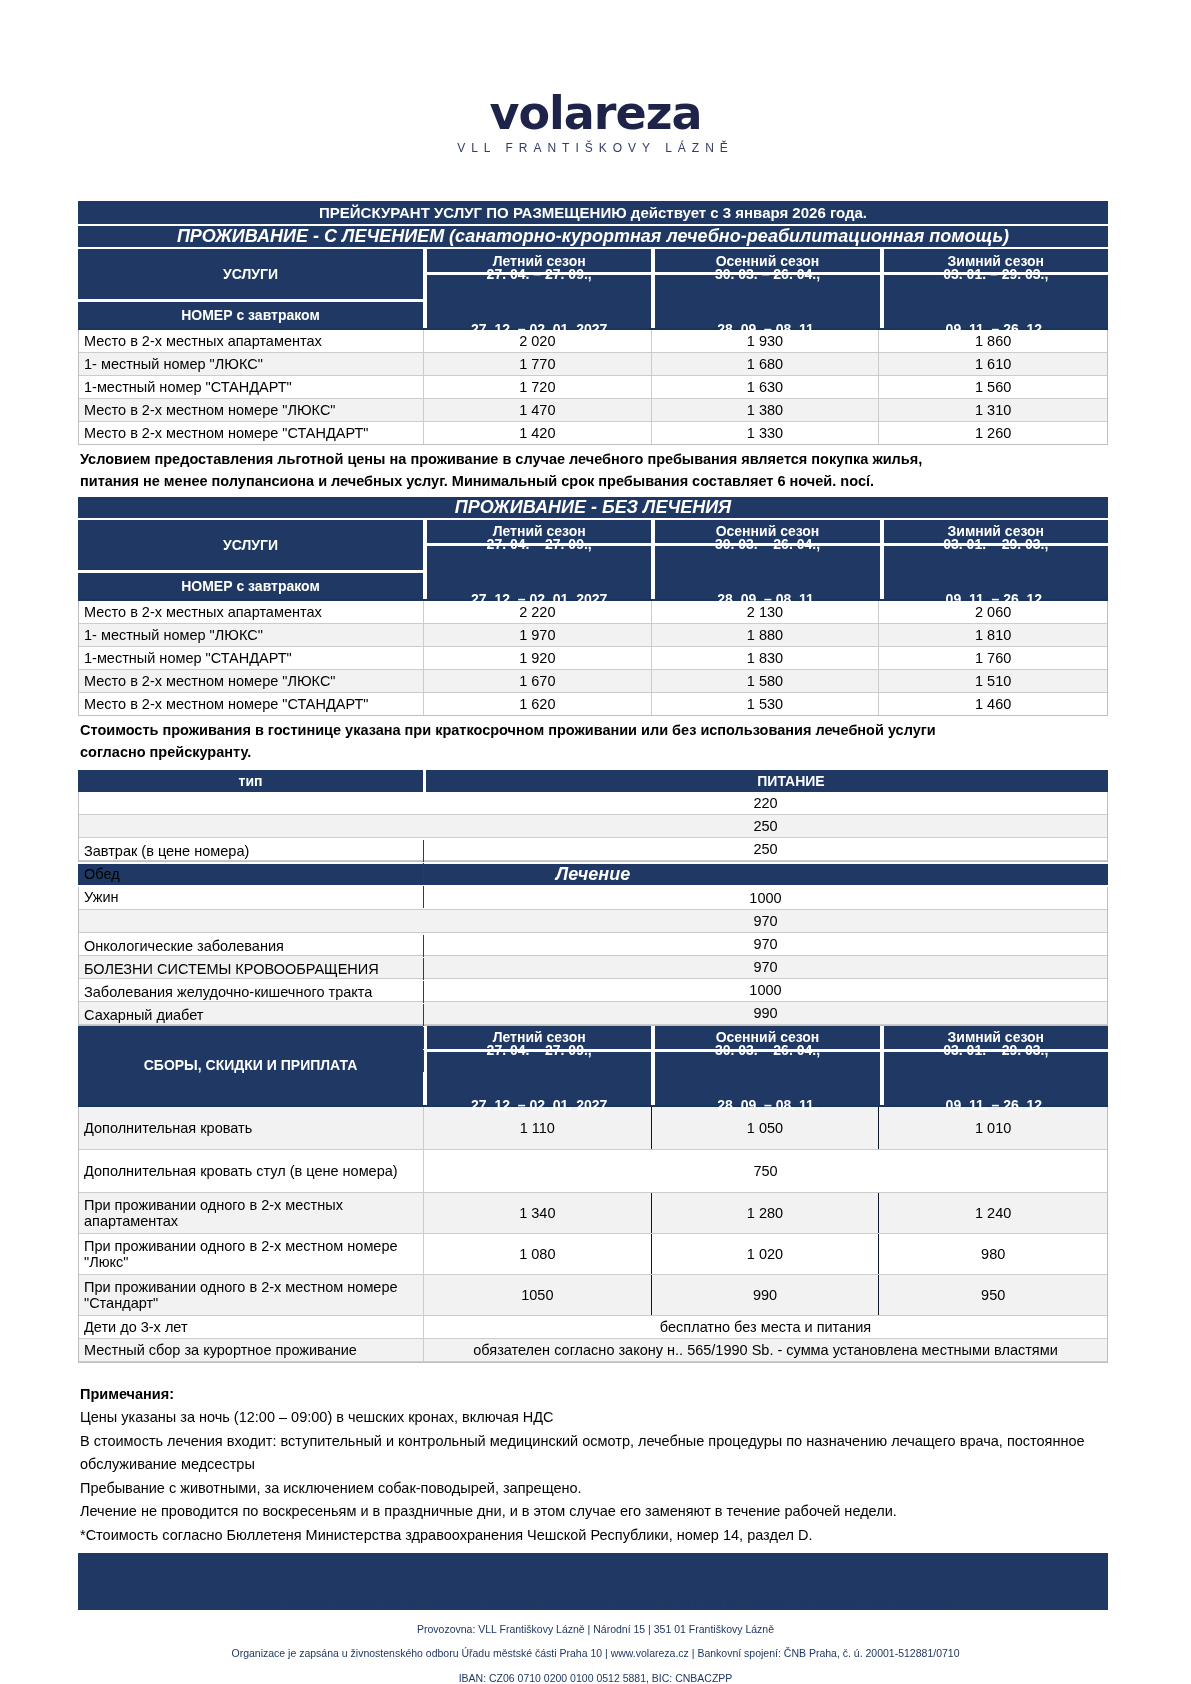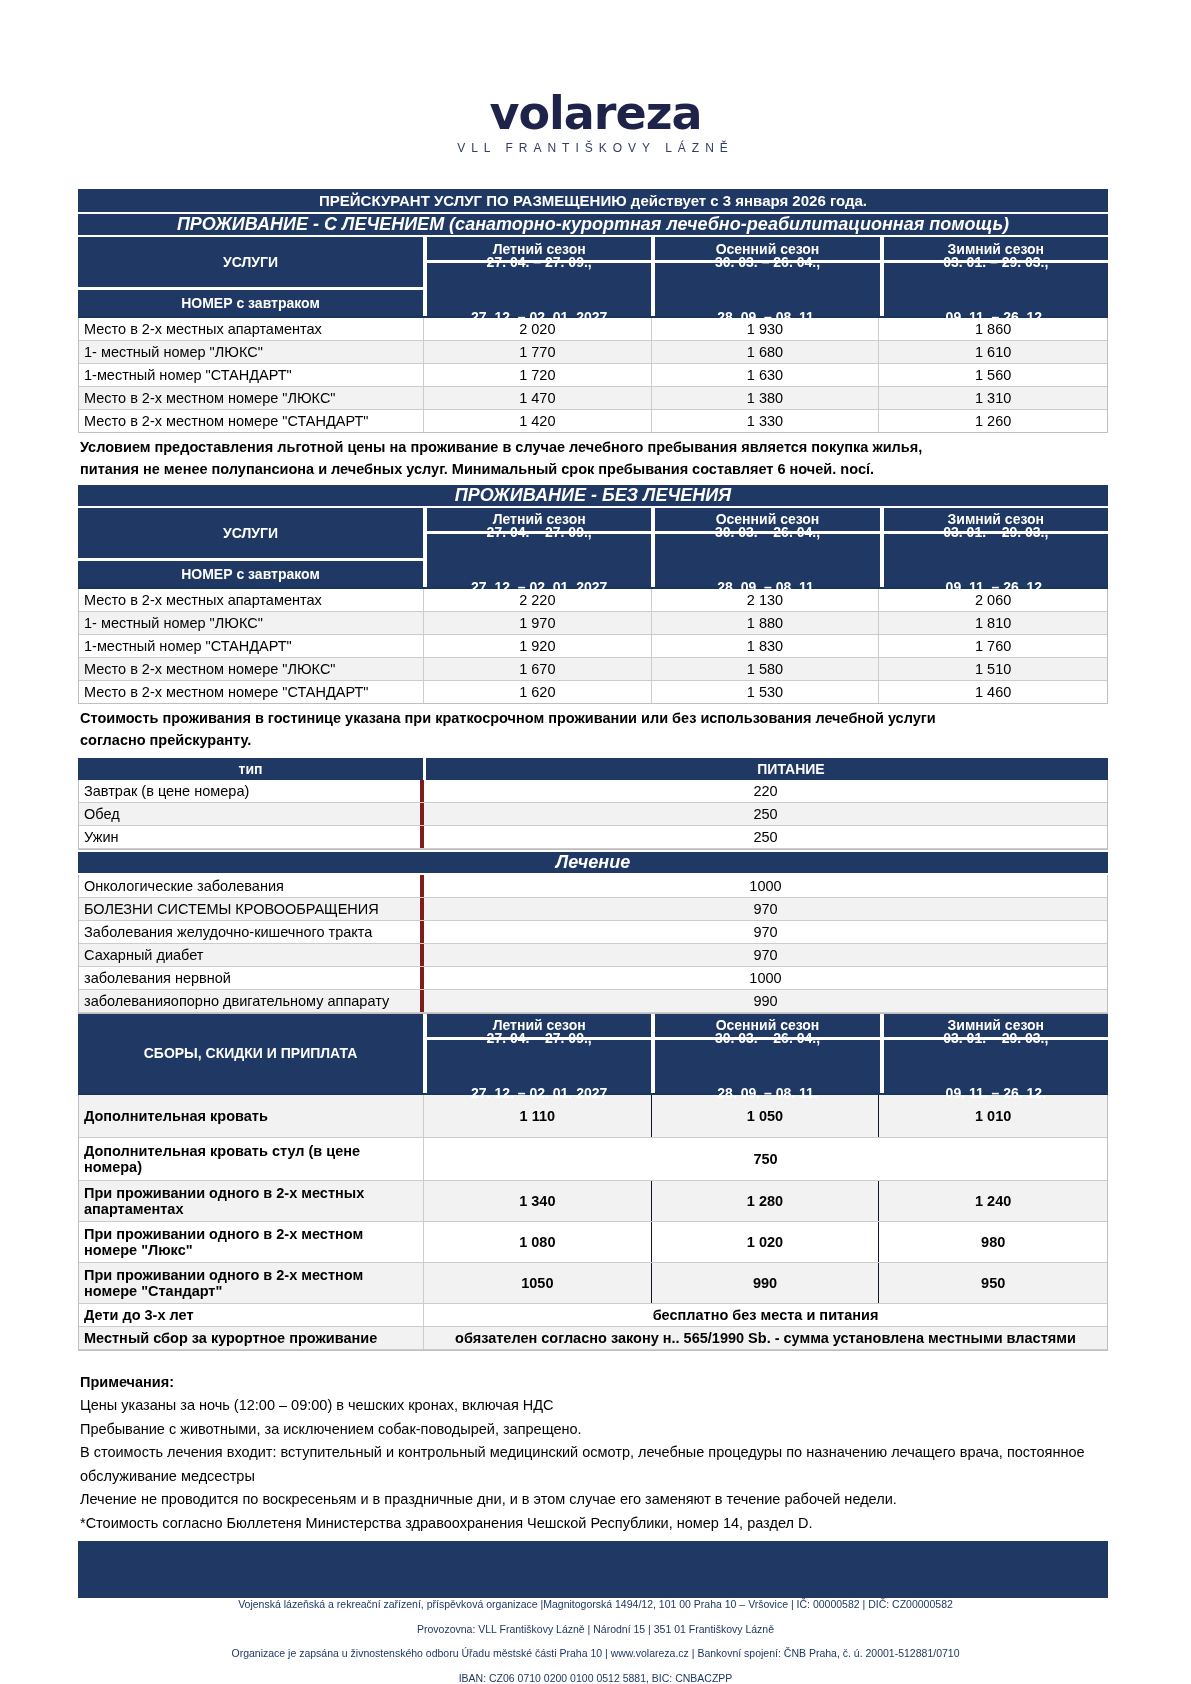--- a/index.html
+++ b/index.html
@@ -4,21 +4,21 @@
 <style>
   html,body{margin:0;padding:0;background:#ffffff;}
   .page{position:relative;width:1191px;height:1684px;background:#ffffff;font-family:"Liberation Sans",sans-serif;color:#000;overflow:hidden;}
 
   
   .logo{position:absolute;top:90px;left:0;width:100%;text-align:center;}
   .brand{font-family:"DejaVu Sans",sans-serif;font-size:46px;font-weight:800;color:#1d2349;letter-spacing:-1px;line-height:1;}
   .brand-sub{font-size:12px;color:#323d63;letter-spacing:6px;margin-top:5px;font-weight:400;}
 
   
-  .content{position:absolute;left:78px;top:189px;width:1030px;}
+  .content{position:absolute;left:78px;top:201px;width:1030px;}
 
   .bar{background:#1f3864;color:#fff;text-align:center;font-weight:bold;}
   .title-bar{font-size:15px;height:23px;line-height:23px;margin-bottom:2px;}
   .section-bar{font-size:18px;height:21px;line-height:21px;margin-bottom:2px;font-style:italic;}
 
   
   .shdr{display:flex;gap:4px;border-bottom:2px solid #16365c;background:#fff;}
   .shdr .col{display:flex;flex-direction:column;gap:3px;flex:1;}
   .shdr .col.c1{flex:0 0 345px;}
   .ncell{background:#1f3864;color:#fff;font-weight:bold;font-size:14px;text-align:center;display:flex;flex-direction:column;align-items:center;justify-content:center;}
@@ -36,29 +36,29 @@
   .trow .lbl{padding-left:5px;border-right:1px solid #cccccc;white-space:nowrap;overflow:hidden;}
   .trow .val{text-align:center;border-right:1px solid #cccccc;}
   .trow .val:last-child{border-right:none;}
 
   
   .mhdr{display:flex;gap:3px;margin-top:2px;}
   .mhdr .ncell{height:22px;font-size:14px;}
   .mhdr .l{flex:0 0 345px;}
   .mhdr .r{flex:1;padding-left:48px;}
   .mrow{display:grid;grid-template-columns:345px 1fr;height:22px;line-height:22px;font-size:14.5px;border-bottom:1px solid #cccccc;background:#fff;}
-  .mrow .lbl{padding-left:5px;border-right:4px solid #7f1d1d;white-space:nowrap;}
+  .mrow .lbl{padding-left:5px;border-right:1px solid #7f1d1d;white-space:nowrap;margin-top:48px;}
   .mrow .val{text-align:center;}
   .mbody{border:1px solid #bfbfbf;border-top:none;}
   .mbody .mrow:nth-child(even){background:#f2f2f2;}
   .mbody2 .mrow:nth-child(even){background:#f2f2f2;}
 
   
   .fees-body{border:1px solid #bfbfbf;border-top:none;}
-  .frow{display:grid;grid-template-columns:345px 1fr 1fr 1fr;font-size:14.5px;border-bottom:1px solid #cccccc;background:#fff;font-weight:bold;}
+  .frow{display:grid;grid-template-columns:345px 1fr 1fr 1fr;font-size:14.5px;border-bottom:1px solid #cccccc;background:#fff;}
   .frow.span{grid-template-columns:345px 1fr;}
   .fees-body .frow:nth-child(odd){background:#f2f2f2;}
   .frow .lbl{padding:3px 5px;border-right:1px solid #cccccc;display:flex;align-items:center;}
   .frow .val{display:flex;align-items:center;justify-content:center;border-right:1px solid #0f172a;}
   .frow .val:last-child{border-right:none;}
   .frow.h42{min-height:42px;}
   .frow.h40{min-height:40px;}
   .frow.h22{min-height:22px;}
 
   
@@ -330,22 +330,22 @@
       </div>
       <div class="frow span h22">
         <div class="lbl">Местный сбор за курортное проживание</div>
         <div class="val">обязателен согласно закону н.. 565/1990 Sb. - сумма установлена местными властями</div>
       </div>
     </div>
 
     <div class="notes">
       <div class="hd">Примечания:</div>
       <div>Цены указаны за ночь (12:00 – 09:00) в чешских кронах, включая НДС</div>
+      <div>В стоимость лечения входит: вступительный и контрольный медицинский осмотр, лечебные процедуры по назначению лечащего врача, постоянное обслуживание медсестры</div>
       <div>Пребывание с животными, за исключением собак-поводырей, запрещено.</div>
-      <div>В стоимость лечения входит: вступительный и контрольный медицинский осмотр, лечебные процедуры по назначению лечащего врача, постоянное обслуживание медсестры</div>
       <div>Лечение не проводится по воскресеньям и в праздничные дни, и в этом случае его заменяют в течение рабочей недели.</div>
       <div>*Стоимость согласно Бюллетеня Министерства здравоохранения Чешской Республики, номер 14, раздел D.</div>
     </div>
 
     <div class="bottom-bar"></div>
 
   </div>
 
   <div class="footer">
     <div>Vojenská lázeňská a rekreační zařízení, příspěvková organizace |Magnitogorská 1494/12, 101 00 Praha 10 – Vršovice | IČ: 00000582 | DIČ: CZ00000582</div>

